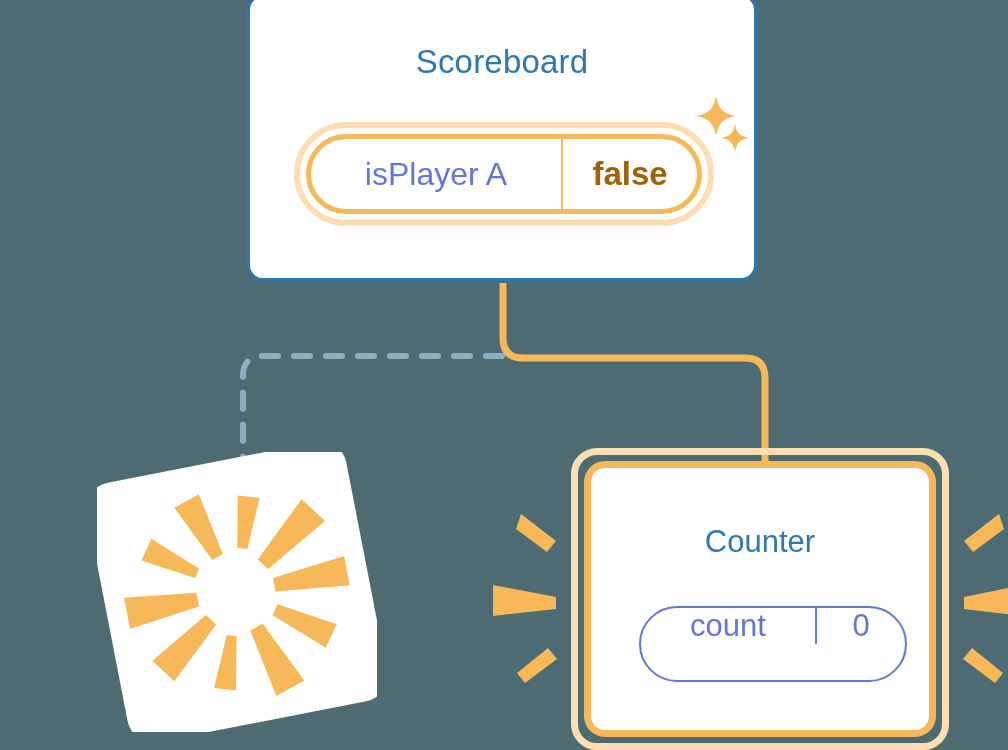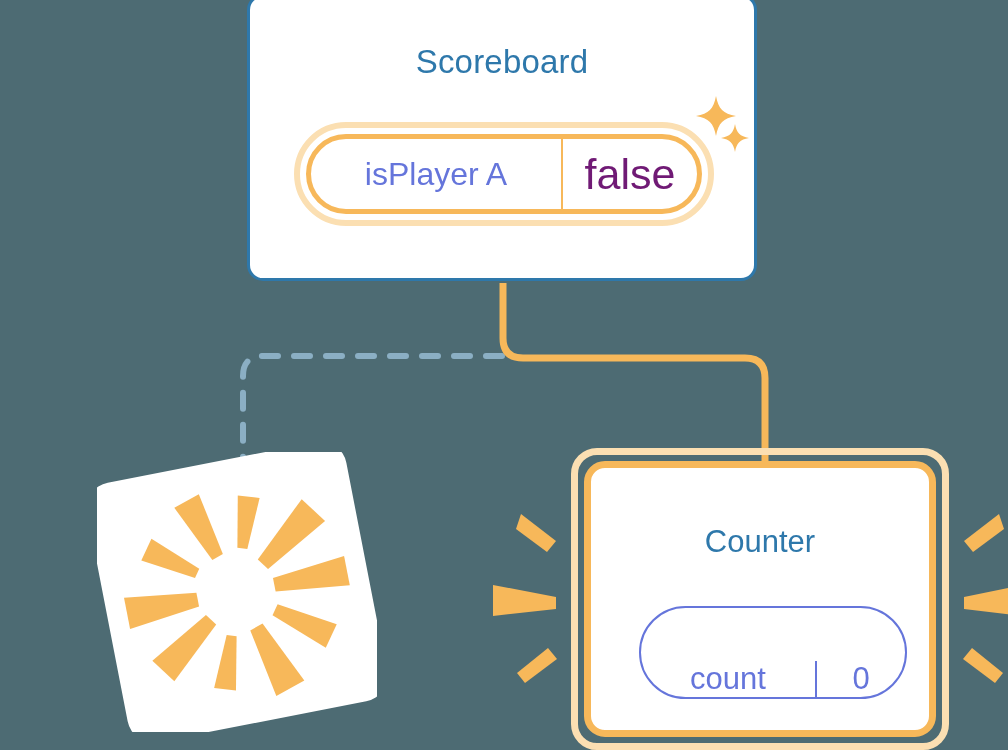--- a/index.html
+++ b/index.html
@@ -83,23 +83,23 @@
     color: #6575db;
     font-size: 32px;
     border-right: 2px solid #f7b85a;
     box-sizing: border-box;
   }
   .pill-val {
     flex: 1 1 auto;
     display: flex;
     align-items: center;
     justify-content: center;
-    color: #701a75;
-    font-size: 43px;
-    font-weight: normal;
+    color: #a16207;
+    font-size: 33px;
+    font-weight: bold;
   }
 
   
   .sparkle {
     position: absolute;
     display: block;
   }
   .sparkle.big  { left: 681px; top: 96px;  width: 40px; height: 40px; }
   .sparkle.small{ left: 706px; top: 124px; width: 28px; height: 28px; }
 
@@ -130,26 +130,26 @@
     width: 100%;
     text-align: center;
     color: #2e78ab;
     font-size: 31px;
   }
   .count-pill {
     position: absolute;
     left: 48px;
     top: 138px;
     width: 268px;
-    height: 93px;
+    height: 76px;
     border-radius: 47px;
     border: 2px solid #6575db;
     box-sizing: border-box;
     display: flex;
-    align-items: flex-end;
+    align-items: flex-start;
   }
   .count-key {
     flex: 0 0 176px;
     display: flex;
     align-items: center;
     justify-content: center;
     color: #6575db;
     font-size: 31px;
     border-right: 2px solid #6575db;
     box-sizing: border-box;

